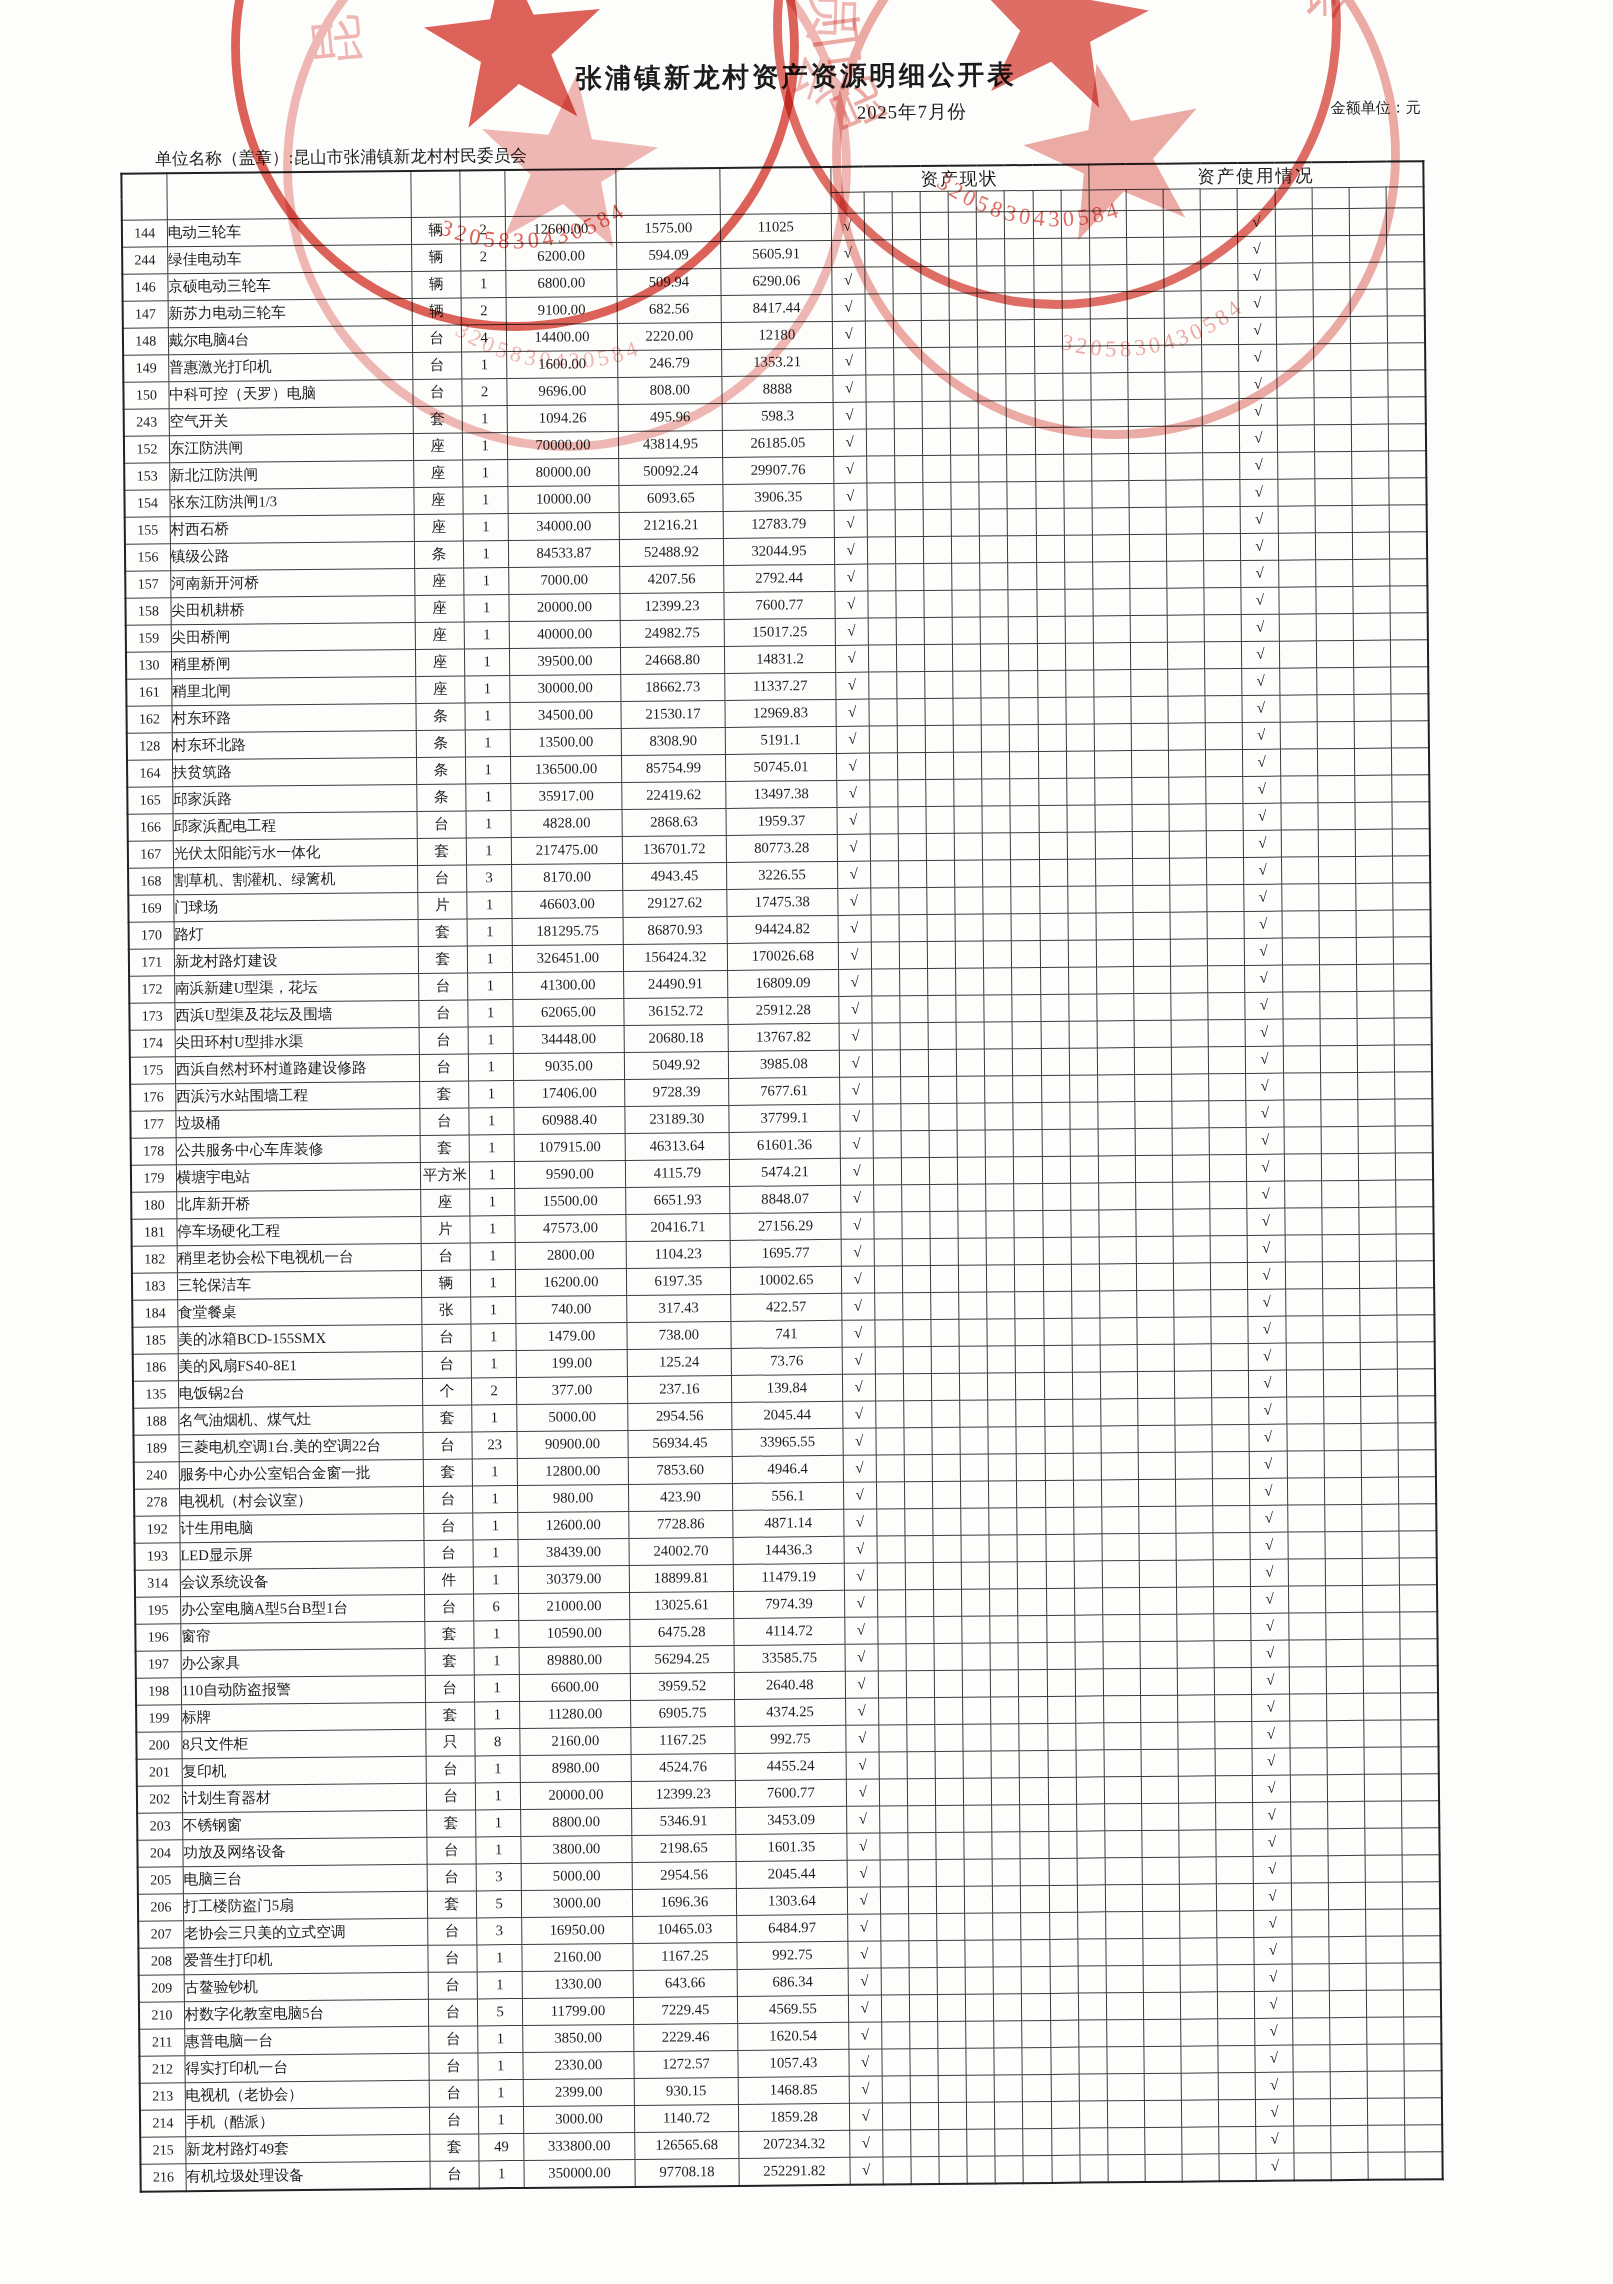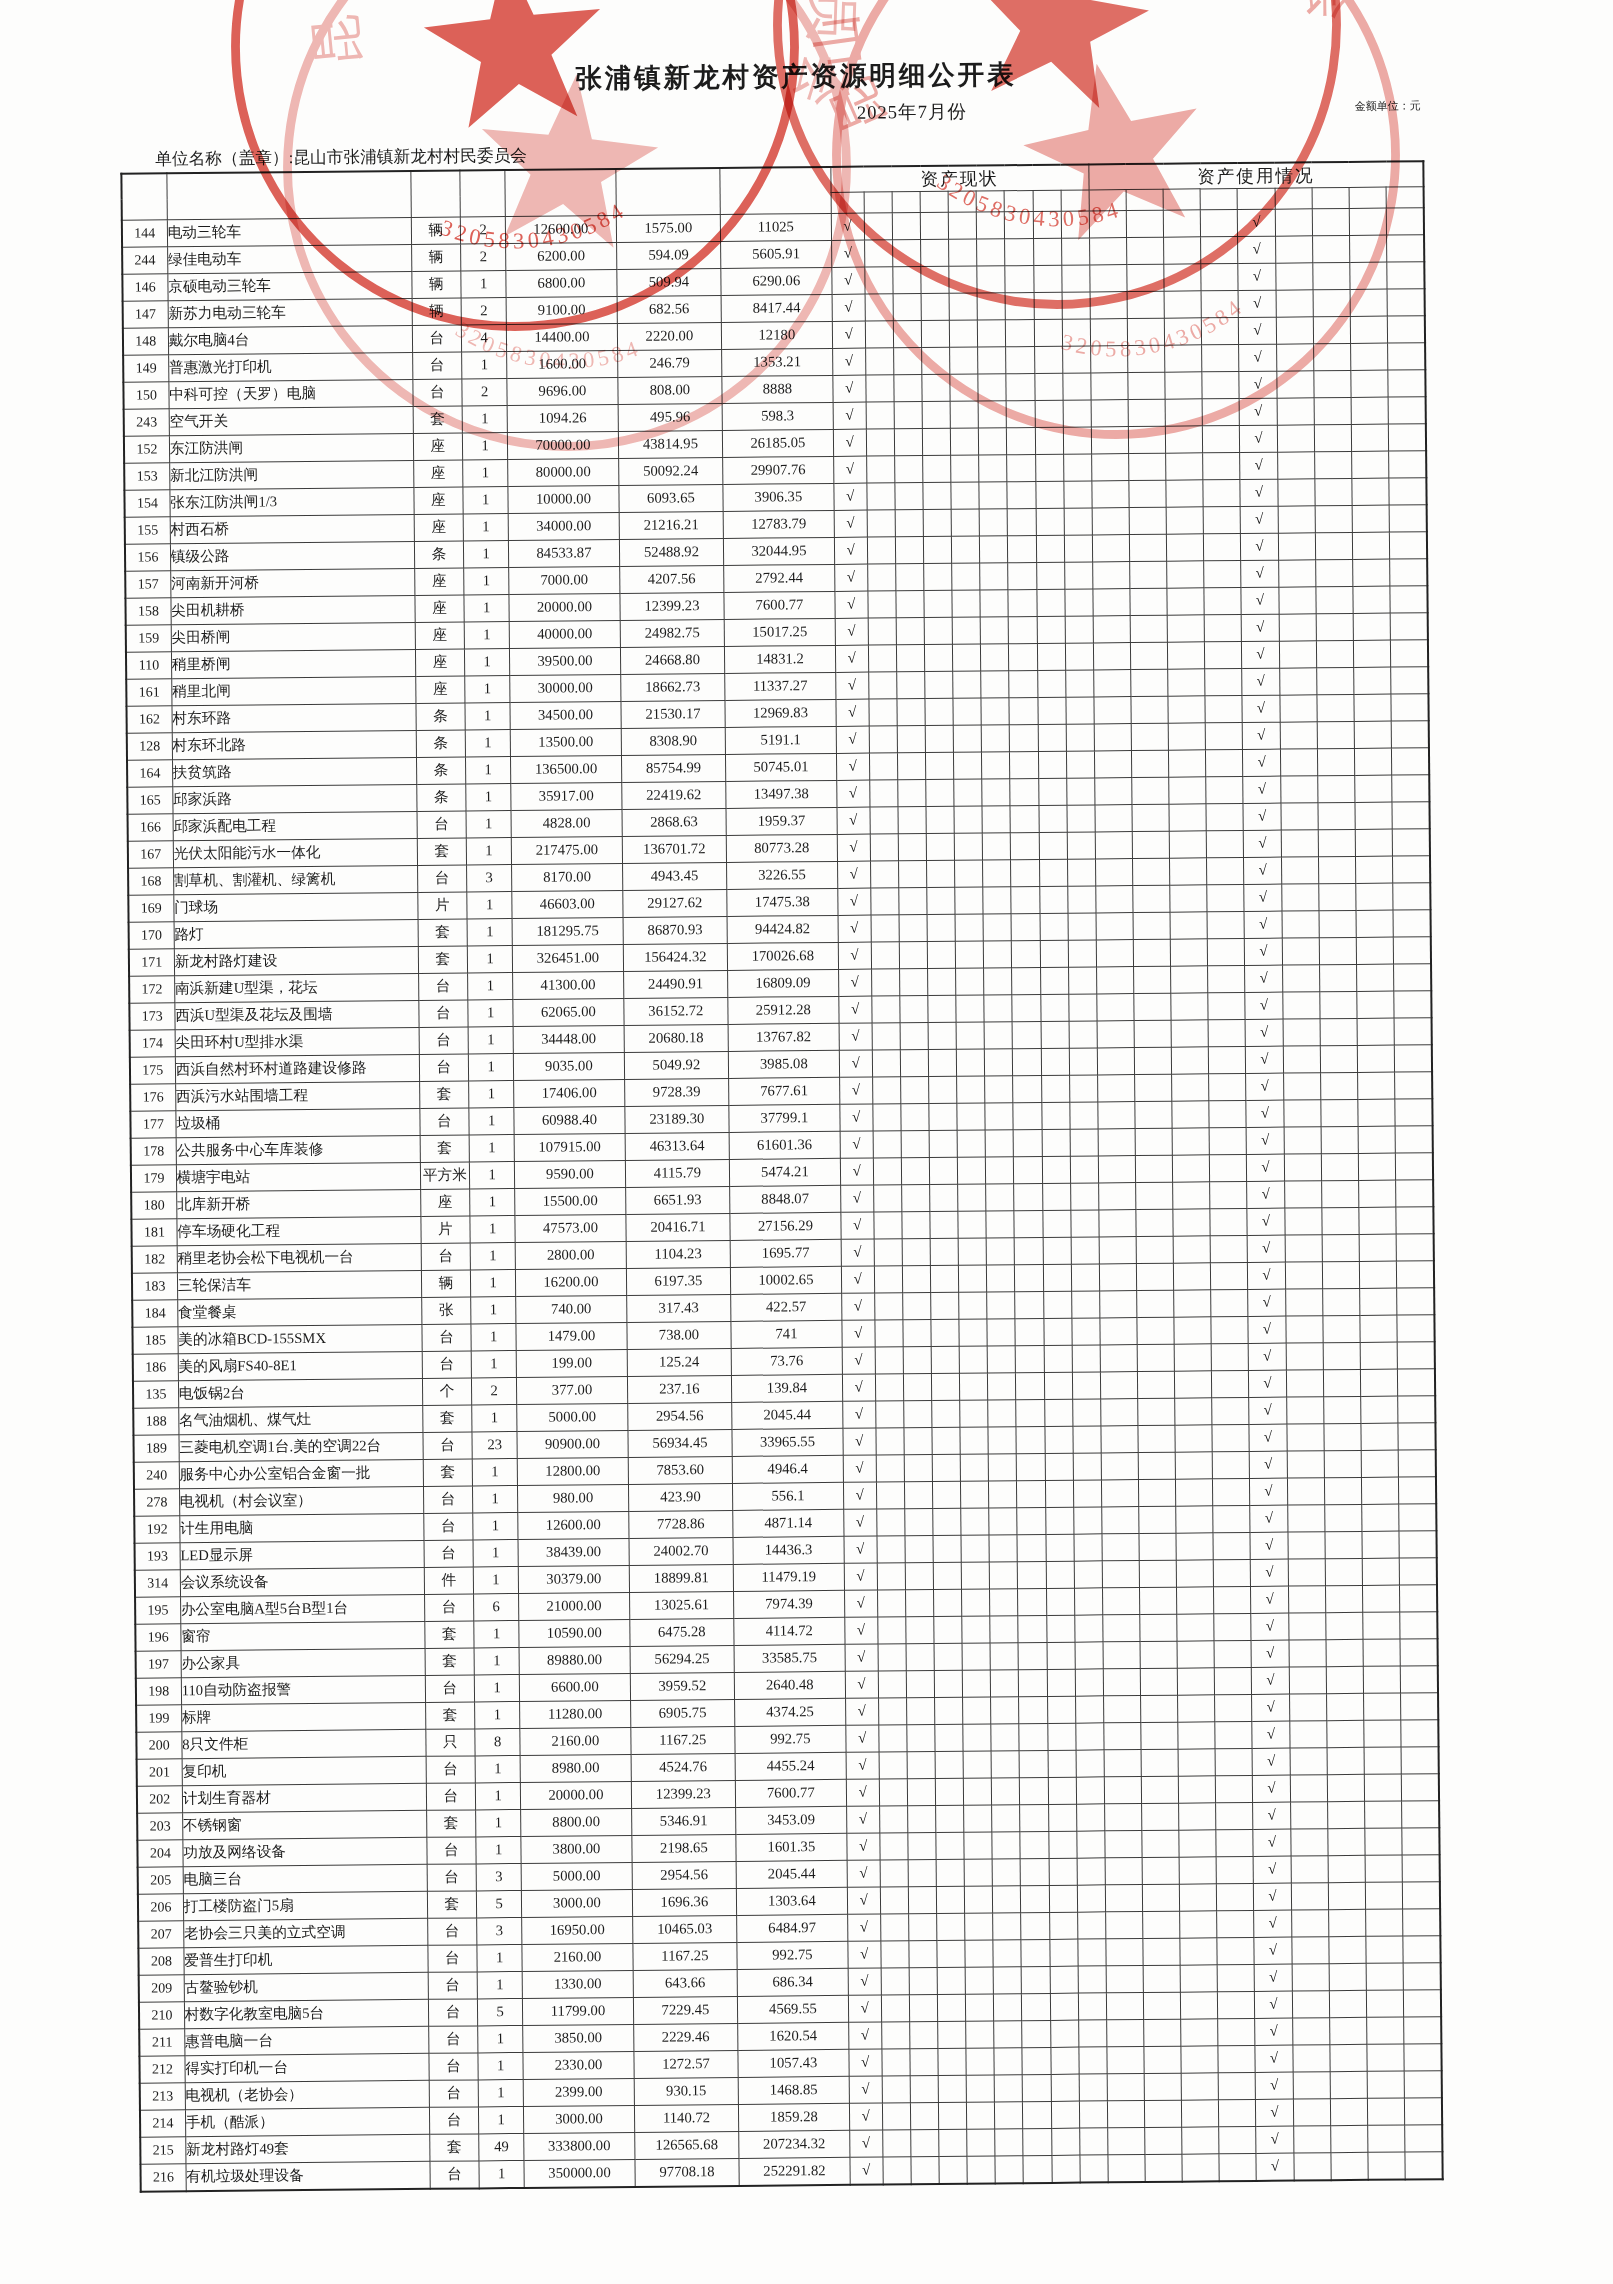--- a/index.html
+++ b/index.html
@@ -18,21 +18,21 @@
   }
   .title{
     margin-top:65px;
     text-align:center;
     font-size:26.5px;
     font-weight:bold;
     letter-spacing:2.9px;
   }
   .meta-row{position:relative;height:39px;}
   .period{position:absolute;left:867px;top:5.9px;font-size:18.6px;letter-spacing:1px;}
-  .amount-unit{position:absolute;right:182px;top:9.8px;font-size:11px;}
+  .amount-unit{position:absolute;right:182px;top:9.8px;font-size:15px;}
   .org-row{height:33px;position:relative;}
   .org-line{position:absolute;left:165px;bottom:2px;font-size:16.7px;}
   table.assets{
     border-collapse:collapse;
     table-layout:fixed;
     margin-left:130px;
     width:1304px;
     border:2px solid #222;
   }
   table.assets td,table.assets th{
@@ -552,21 +552,21 @@
           <td class="chk"></td>
           <td class="chk"></td>
           <td class="chk"></td>
           <td class="chk">√</td>
           <td class="chk"></td>
           <td class="chk"></td>
           <td class="chk"></td>
           <td class="chk"></td>
         </tr>
         <tr>
-          <td class="c-no">110</td>
+          <td class="c-no">130</td>
           <td class="c-name">稍里桥闸</td>
           <td>座</td>
           <td>1</td>
           <td>39500.00</td>
           <td>24668.80</td>
           <td>14831.2</td>
           <td class="chk">√</td>
           <td class="chk"></td>
           <td class="chk"></td>
           <td class="chk"></td>

